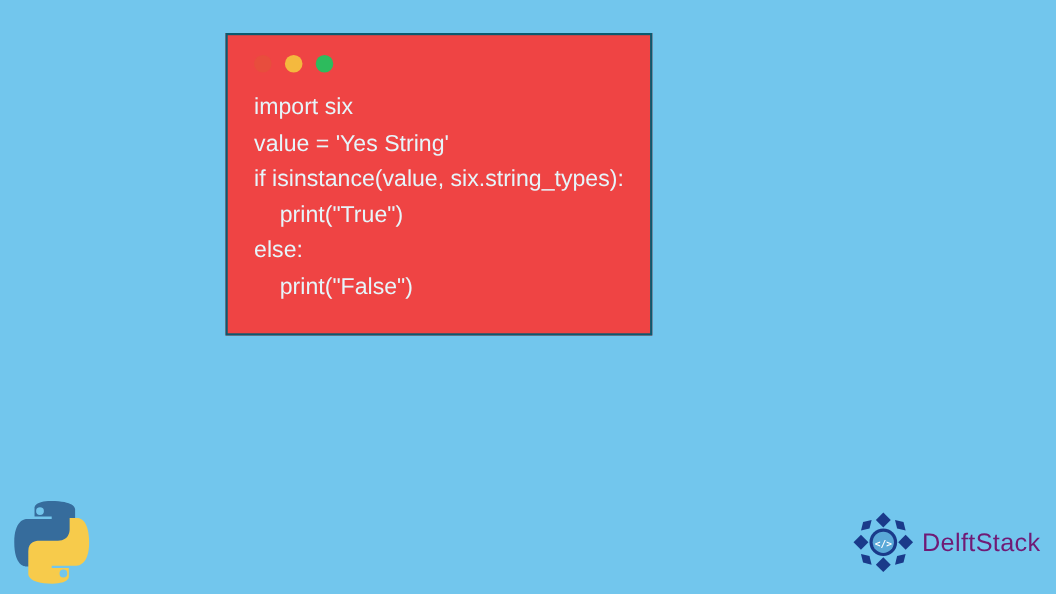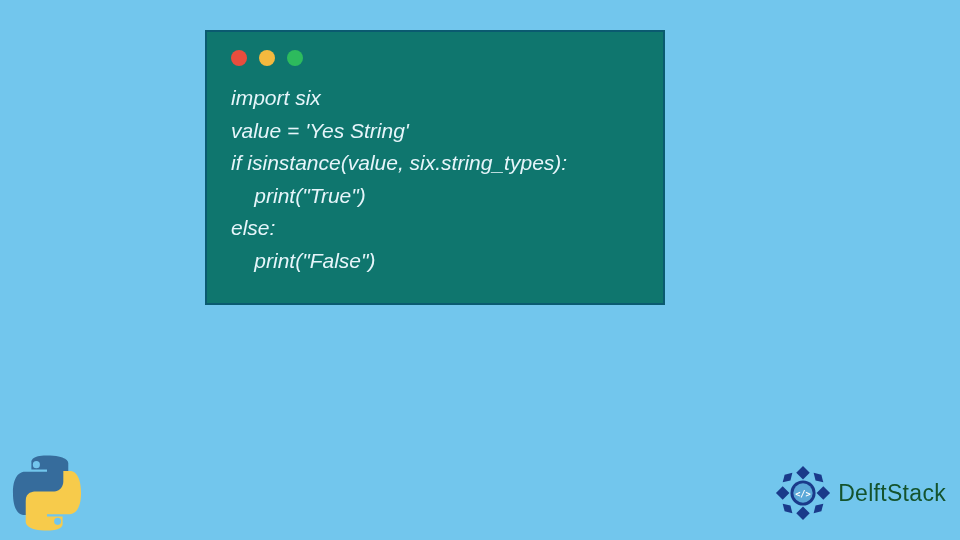--- a/index.html
+++ b/index.html
@@ -8,25 +8,24 @@
       height: 540px;
       background: #72c6ed;
       position: relative;
       font-family: -apple-system, BlinkMacSystemFont, "Segoe UI", Arial, sans-serif;
       overflow: hidden;
     }
     .code-window {
       position: absolute;
       top: 30px;
       left: 205px;
-      width: 460px;
-      background: #0f766e;
+      width: 388px;
+      background: #ef4444;
       border: 2px solid #0a5a70;
       padding: 18px 24px 26px 24px;
-      font-style: italic;
     }
     .traffic-lights {
       display: flex;
       gap: 12px;
       margin-bottom: 16px;
     }
     .dot {
       width: 16px;
       height: 16px;
       border-radius: 50%;
@@ -57,21 +56,21 @@
       align-items: center;
       gap: 6px;
     }
     .delft-badge {
       width: 58px;
       height: 58px;
       position: relative;
     }
     .delft-text {
       font-size: 23px;
-      color: #14532d;
+      color: #701a75;
       font-weight: 500;
       letter-spacing: 0.3px;
     }
   </style>
 </head>
 <body>
 
 <div class="code-window">
   <div class="traffic-lights">
     <div class="dot red"></div>

